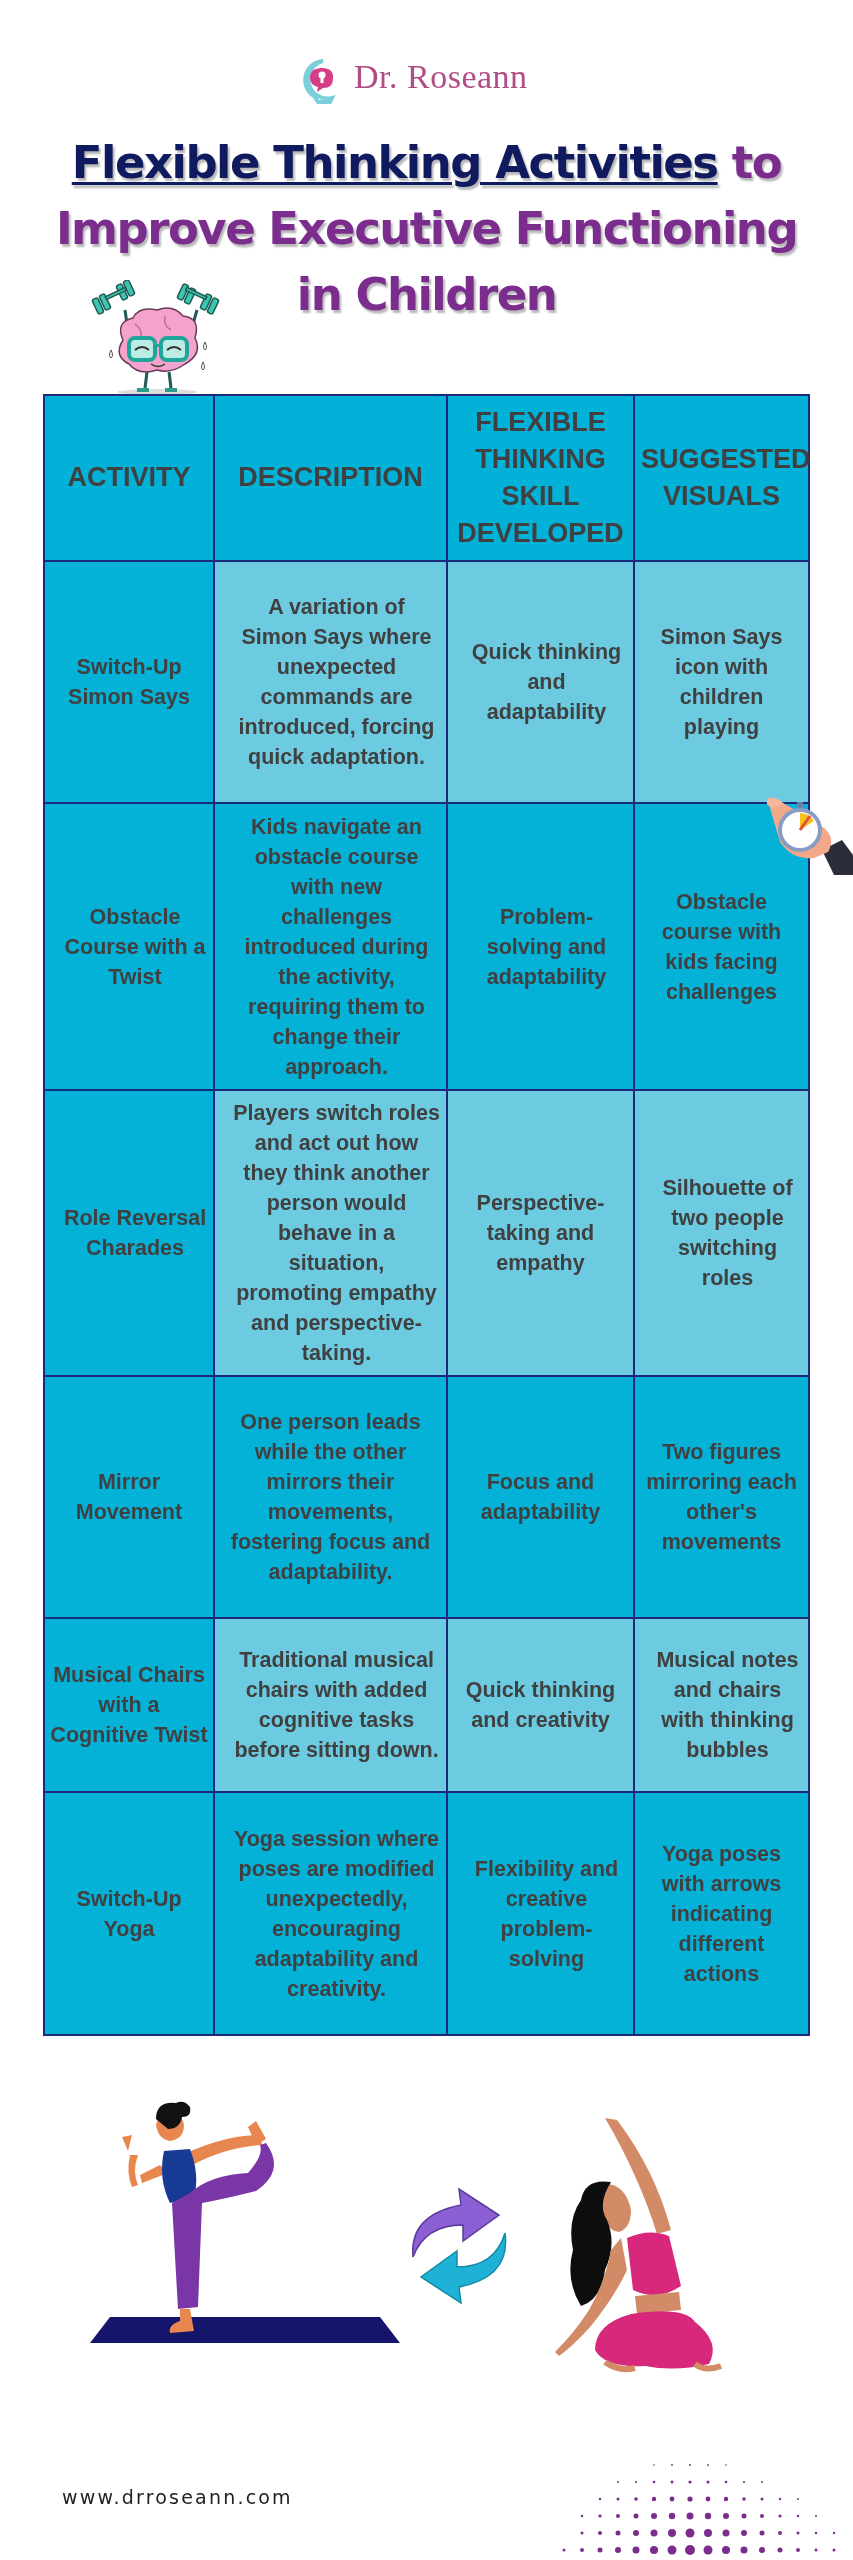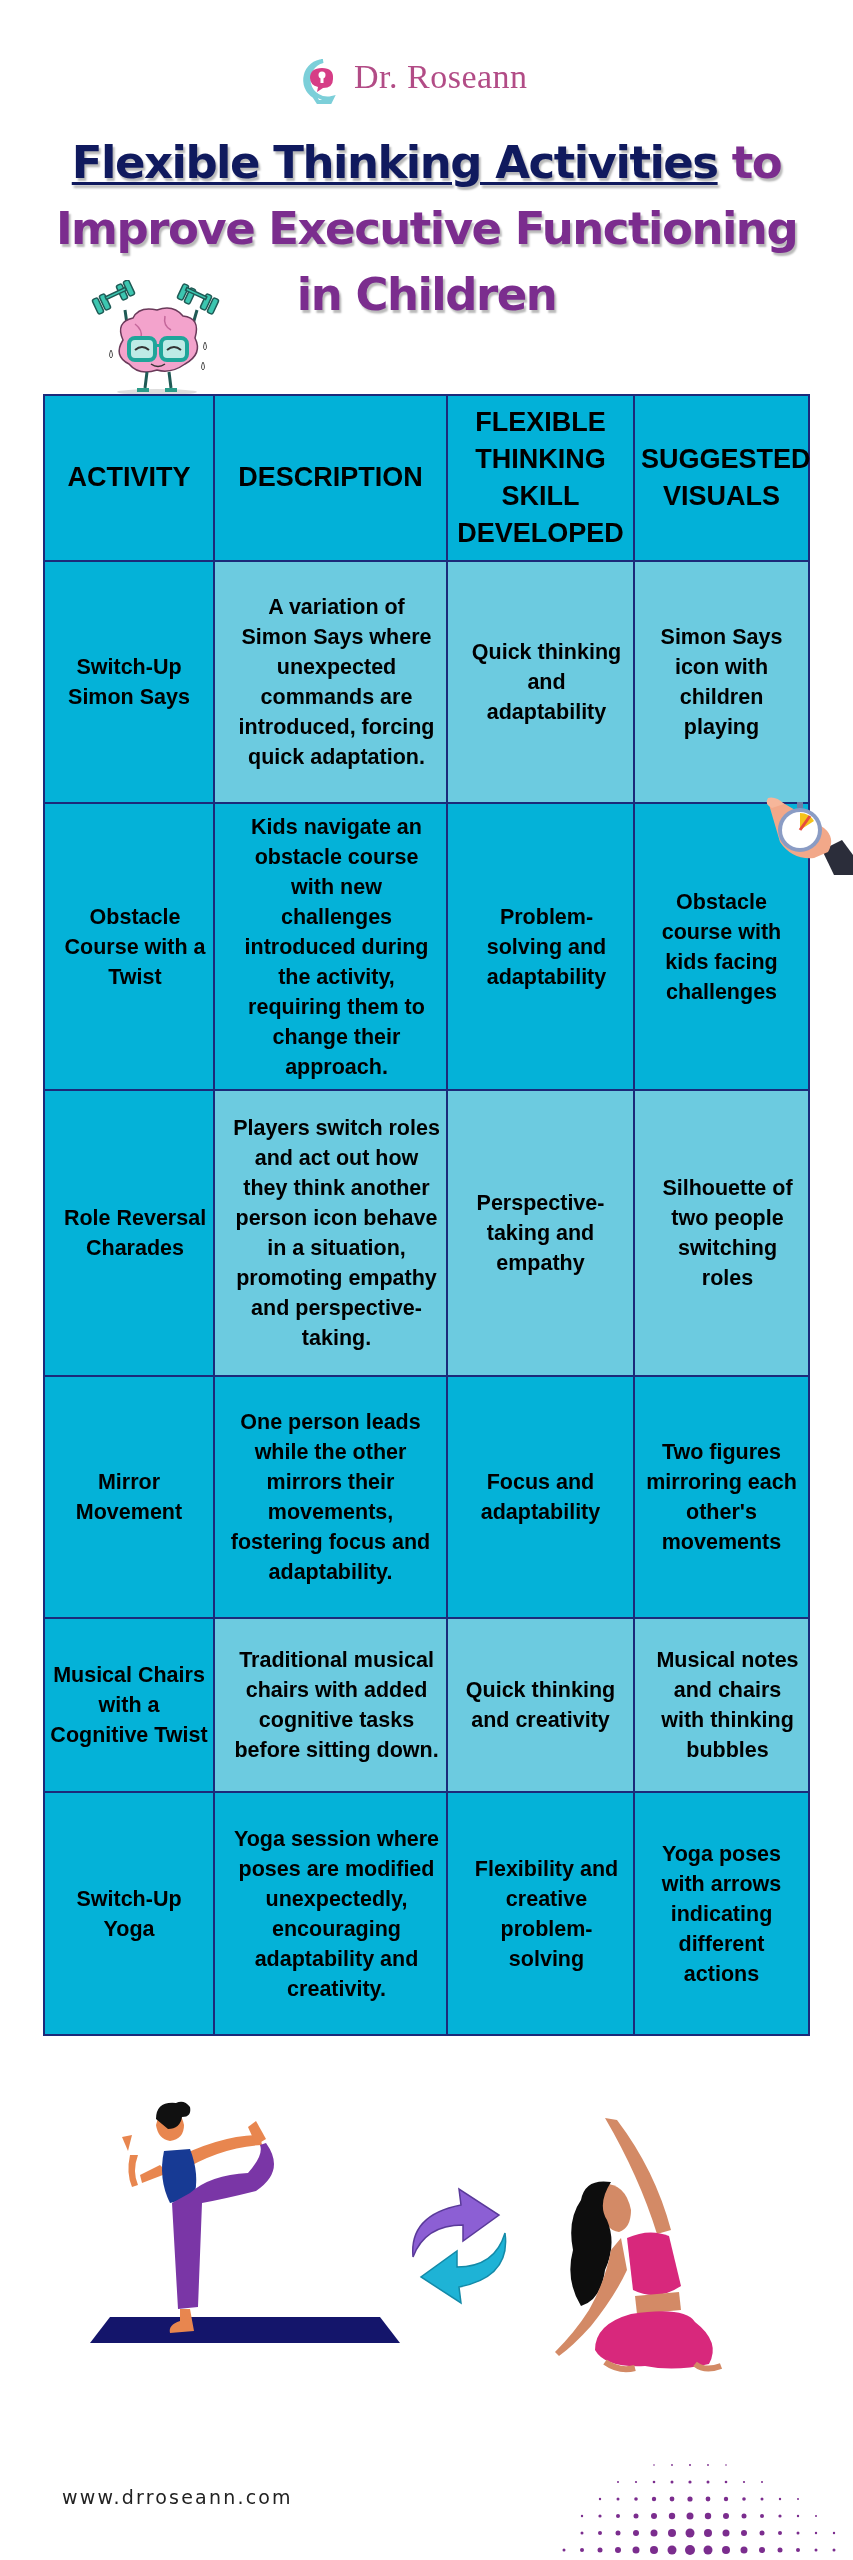--- a/index.html
+++ b/index.html
@@ -12,21 +12,21 @@
 
   .title { position: absolute; left: 20px; width: 813px; top: 130px; text-align: center;
     font-family: "DejaVu Sans", sans-serif; font-weight: bold; font-size: 45px; line-height: 66px;
     color: #7b2d8e; text-shadow: 2px 3px 2px rgba(0,0,0,0.28); letter-spacing: -1.5px; }
   .title .hl { color: #101a5e; text-decoration: underline; text-decoration-thickness: 3px; text-underline-offset: 4px; }
 
   .brain { position: absolute; left: 85px; top: 280px; width: 150px; height: 115px; }
 
   table.act { position: absolute; left: 43px; top: 394px; width: 765px; height: 1642px;
     border-collapse: collapse; table-layout: fixed; }
-  table.act td, table.act th { border: 2px solid #1c2a7a; color: #000000; text-align: center; vertical-align: middle;
+  table.act td, table.act th { border: 2px solid #1c2a7a; color: #404040; text-align: center; vertical-align: middle;
     font-family: "Liberation Sans", sans-serif; font-weight: bold; padding: 0 6px; }
   table.act th { background: #02b1d8; font-size: 27px; line-height: 37px; font-weight: bold; }
   table.act td { font-size: 21.5px; line-height: 30px; padding-left: 18px; }
   .c-dark { background: #04b2d8; }
   .c-light { background: #6ccbe0; }
 
   .stopwatch { position: absolute; left: 762px; top: 780px; width: 91px; height: 95px; }
   .yoga-left { position: absolute; left: 60px; top: 2095px; width: 345px; height: 275px; }
   .swap-arrows { position: absolute; left: 405px; top: 2185px; width: 110px; height: 120px; }
   .yoga-right { position: absolute; left: 545px; top: 2110px; width: 260px; height: 270px; }
@@ -104,21 +104,21 @@
     <td class="c-light" style="padding:0 22px">Simon Says icon with children playing</td>
   </tr>
   <tr style="height:282px">
     <td class="c-dark">Obstacle Course with a Twist</td>
     <td class="c-dark">Kids navigate an obstacle course with new challenges introduced during the activity, requiring them to change their approach.</td>
     <td class="c-dark">Problem-solving and adaptability</td>
     <td class="c-dark" style="padding:8px 18px">Obstacle course with kids facing challenges</td>
   </tr>
   <tr style="height:281px">
     <td class="c-dark">Role Reversal Charades</td>
-    <td class="c-light">Players switch roles and act out how they think another person icon behave in a situation, promoting empathy and perspective-taking.</td>
+    <td class="c-light">Players switch roles and act out how they think another person would behave in a situation, promoting empathy and perspective-taking.</td>
     <td class="c-light" style="padding:0 22px">Perspective-taking and empathy</td>
     <td class="c-light">Silhouette of two people switching roles</td>
   </tr>
   <tr style="height:239px">
     <td class="c-dark" style="padding:0 30px">Mirror Movement</td>
     <td class="c-dark" style="padding:0 14px">One person leads while the other mirrors their movements, fostering focus and adaptability.</td>
     <td class="c-dark" style="padding:0 30px">Focus and adaptability</td>
     <td class="c-dark" style="padding:0 10px">Two figures mirroring each other's movements</td>
   </tr>
   <tr style="height:171px">

